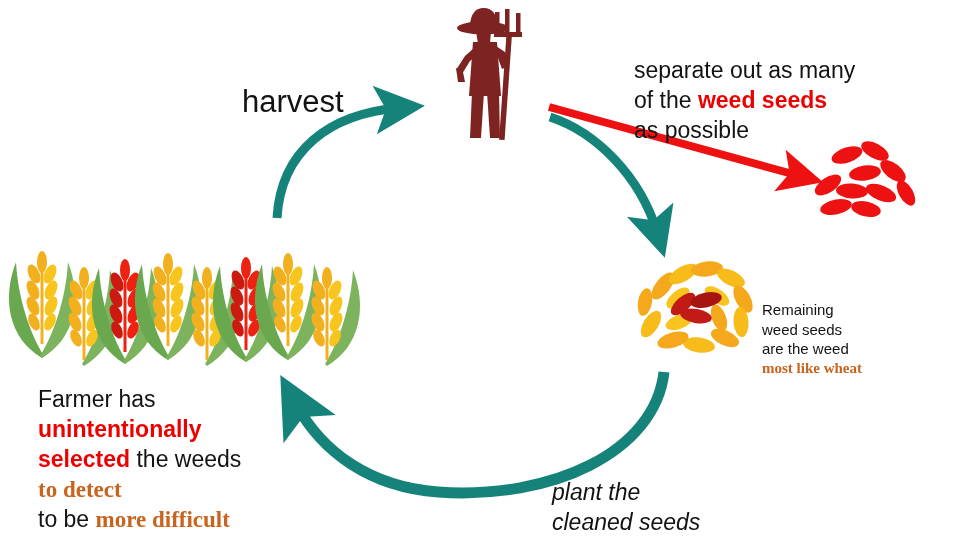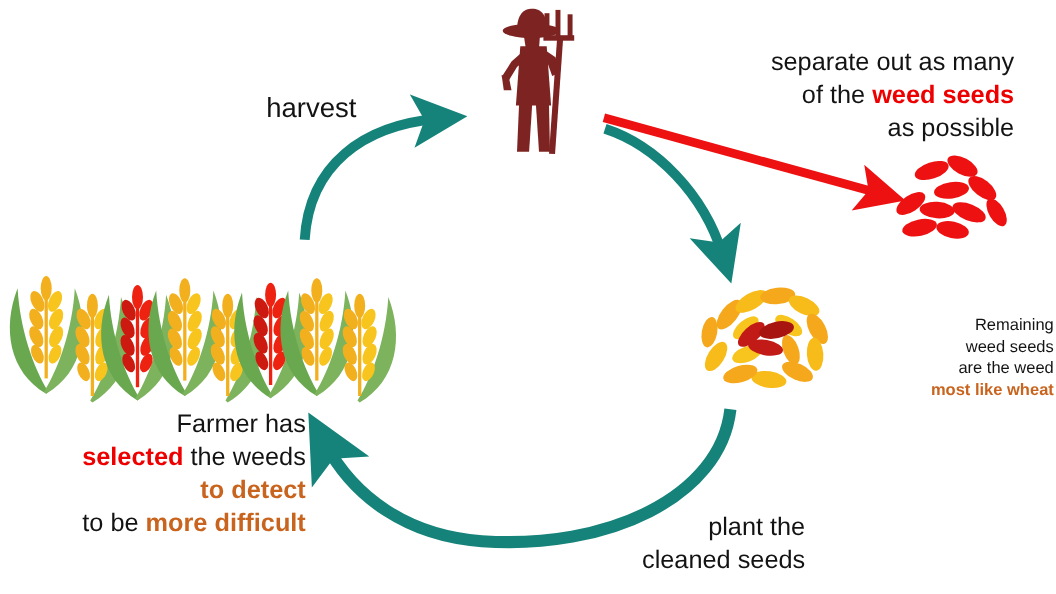--- a/index.html
+++ b/index.html
@@ -1,21 +1,21 @@
 <!DOCTYPE html>
 <html><head>
 <meta charset="utf-8">
 <style>
   html,body{margin:0;padding:0;background:#ffffff;}
   body{width:960px;height:540px;overflow:hidden;
        font-family:"Liberation Sans","DejaVu Sans",sans-serif;}
   #stage{position:relative;width:960px;height:540px;background:#ffffff;}
-  .txt{position:absolute;color:#131313;line-height:1.30;text-align:right;white-space:nowrap;}
+  .txt{position:absolute;color:#131313;line-height:1.30;text-align:left;white-space:nowrap;margin-top:14px;}
   .red{color:#ee0000;font-weight:bold;}
-  .orange{color:#c8641e;font-weight:bold;}
+  .orange{color:#c8641e;font-weight:bold;font-family:Liberation Serif, serif;}
   .lbl{position:absolute;color:#131313;line-height:1.30;text-align:center;white-space:nowrap;}
   svg{position:absolute;left:0;top:0;overflow:visible;}
   .sgtxt{display:block;}
 </style>
 </head>
 <body>
 
 <div id="stage">
 
   <svg width="960" height="540">
@@ -174,42 +174,43 @@
       <use href="#leafL" x="276" y="10"></use>
         <use href="#leafR" x="276" y="10"></use>
       <use href="#earY" x="276" y="4"></use>
     </g>
     <g>
       <use href="#leafR" x="315" y="16"></use>
       <use href="#earY" x="315" y="18"></use>
     </g>
   </svg>
 
-  <div class="lbl" style="left:242px;top:82px;font-size:25px;text-align:center;">
+  <div class="lbl" style="left:242px;top:82px;font-size:31px;text-align:center;">
     <span class="sgtxt">harvest</span>
   </div>
 
   <div class="txt" style="left:634px;top:42px;width:288px;font-size:23px;">
     <span class="sgtxt">separate out as many</span>
     <span class="sgtxt"><span>of the </span><span class="red">weed seeds</span></span>
     <span class="sgtxt">as possible</span>
   </div>
 
   <div class="txt" style="left:762px;top:286px;width:196px;font-size:15px;">
     <span class="sgtxt">Remaining</span>
     <span class="sgtxt">weed seeds</span>
     <span class="sgtxt">are the weed</span>
     <span class="sgtxt orange">most like wheat</span>
   </div>
 
-  <div class="txt" style="left:552px;top:464px;width:180px;font-size:23px;">
+  <div class="txt" style="left:552px;top:464px;width:180px;font-size:23px;font-style:italic;">
     <span class="sgtxt">plant the</span>
     <span class="sgtxt">cleaned seeds</span>
   </div>
 
   <div class="txt" style="left:38px;top:371px;width:240px;font-size:23px;">
     <span class="sgtxt">Farmer has</span>
+    <span class="sgtxt red">unintentionally</span>
     <span class="sgtxt"><span class="red">selected</span><span> the weeds</span></span>
     <span class="sgtxt orange">to detect</span>
     <span class="sgtxt"><span>to be </span><span class="orange">more difficult</span></span>
   </div>
 
 </div>
 
 </body></html>

